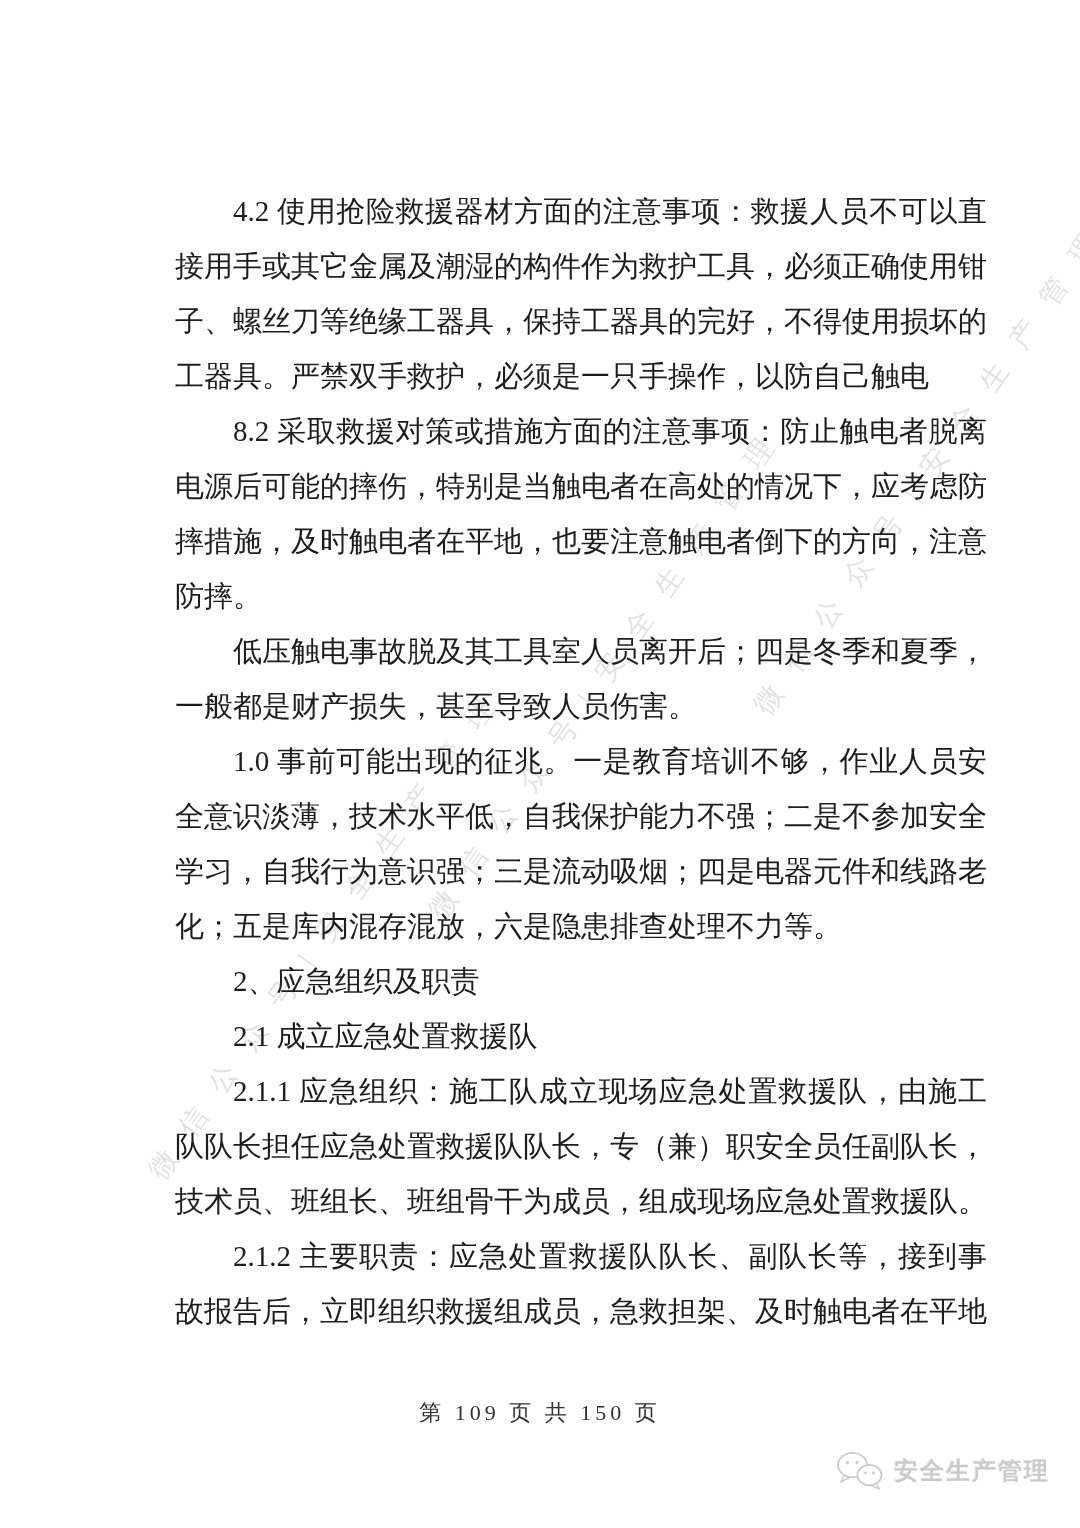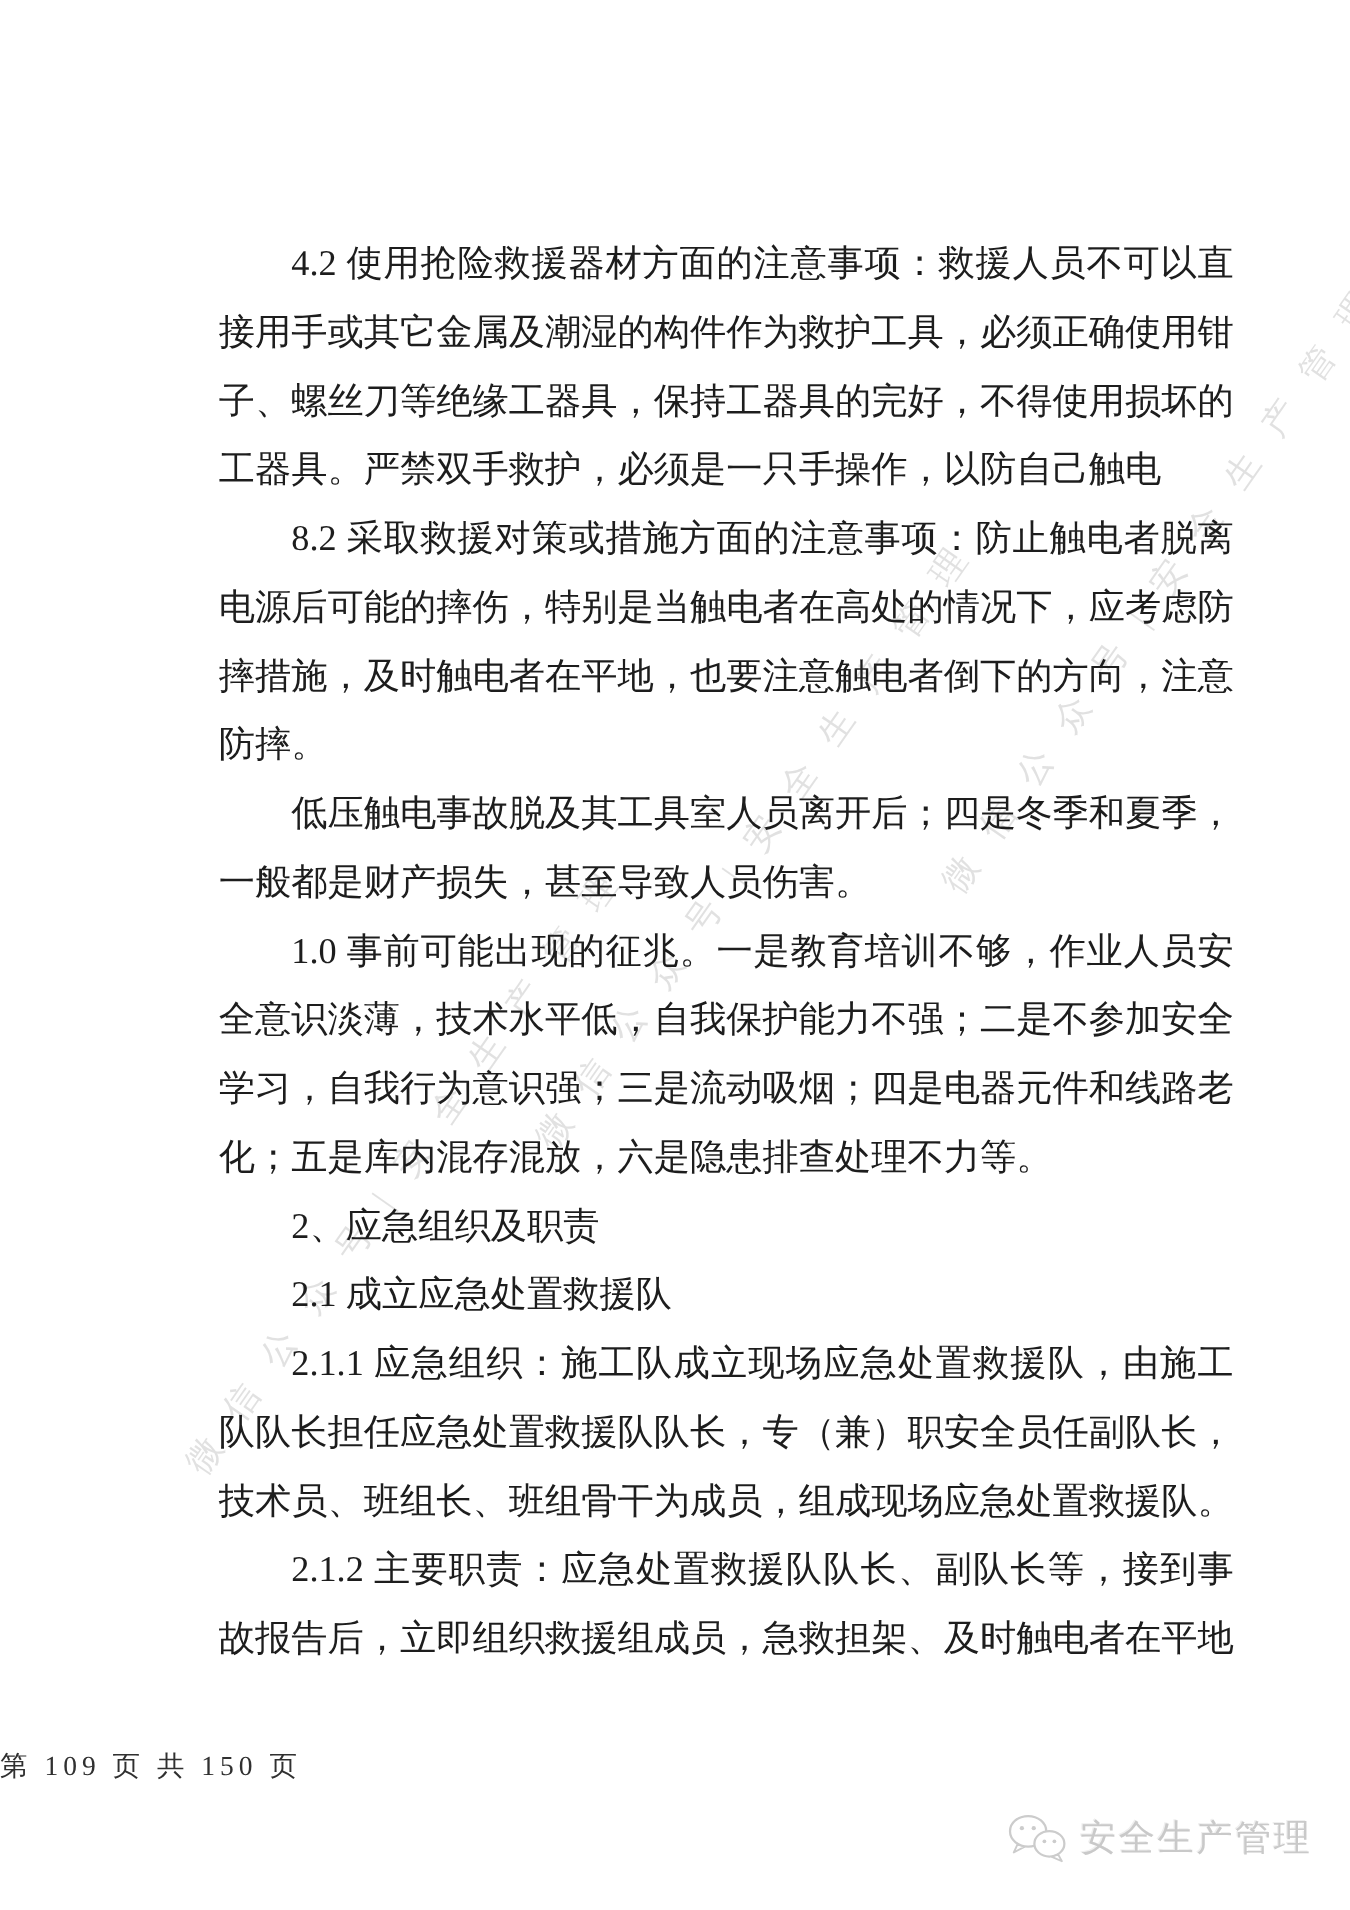--- a/index.html
+++ b/index.html
@@ -54,41 +54,41 @@
     overflow-wrap: break-word;
   }
 
   
   .page-footer {
     position: absolute;
     top: 1398px;
     left: 0;
     width: 100%;
     z-index: 2;
-    text-align: left;
+    text-align: center;
     font-size: 22px;
     letter-spacing: 4px;
     color: #303030;
   }
 
   
   .brand {
     position: absolute;
     top: 1450px;
     right: 30px;
     z-index: 2;
     display: flex;
     align-items: center;
     gap: 9px;
   }
   .brand .wechat-glyph { display: block; }
   .brand-label {
     font-family: "Liberation Sans", "DejaVu Sans", sans-serif;
-    font-size: 29px;
-    font-weight: normal;
+    font-size: 24px;
+    font-weight: bold;
     color: #c9c9c9;
     text-shadow: 1px 1px 0 #ffffff, -1px -1px 0 #efefef;
     letter-spacing: 2px;
   }
 </style>
 </head>
 <body>
 
 <div class="watermark-layer">
   <div class="wm-stamp wm-a">微信公众号|安全生产管理</div>

